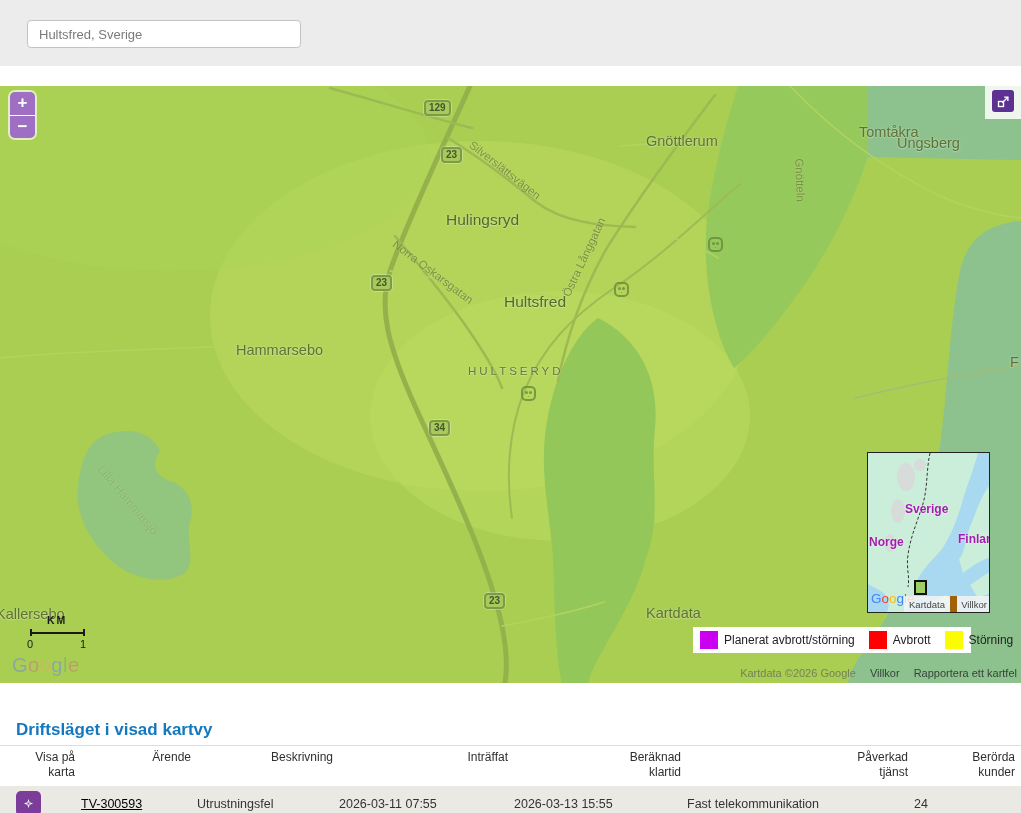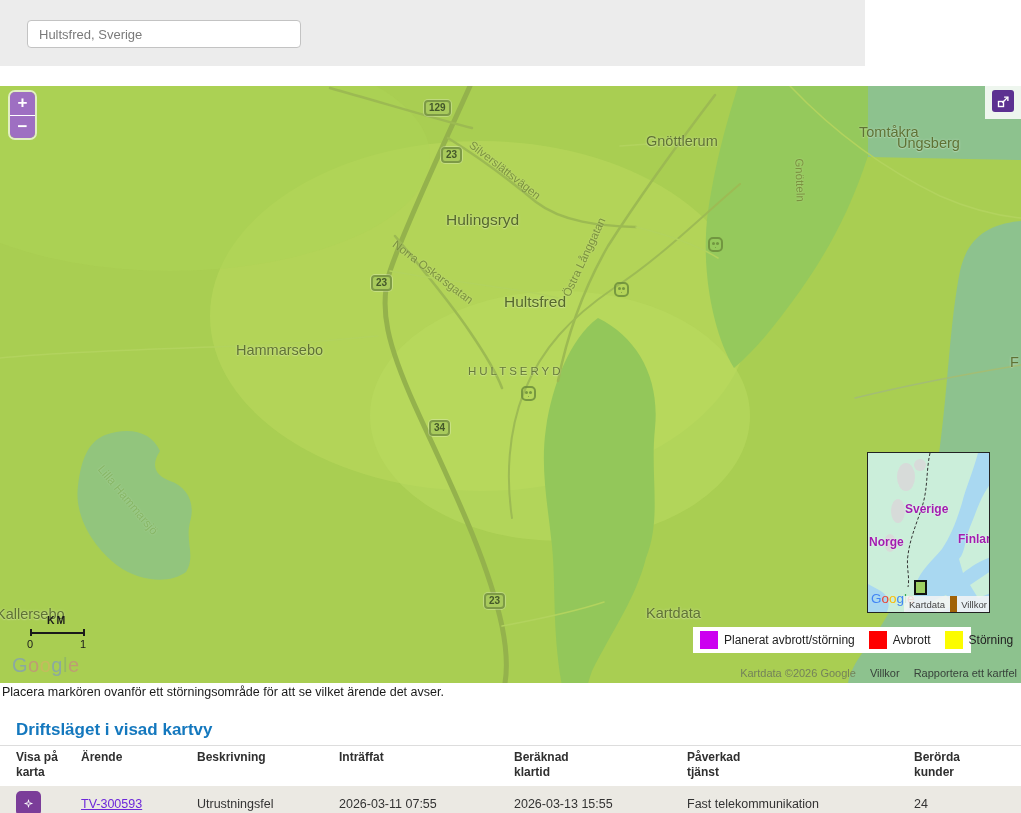--- a/index.html
+++ b/index.html
@@ -1,21 +1,21 @@
 <!DOCTYPE html>
 <html><head>
 <meta charset="utf-8">
 <style>
   * { box-sizing: border-box; }
   html,body { margin:0; padding:0; background:#fff; }
   body { font-family:"Liberation Sans", sans-serif; width:1021px; }
   .page { position:relative; width:1021px; height:813px; overflow:hidden; background:#fff; }
 
   
-  .topbar { position:absolute; left:0; top:0; width:865px; height:66px; background:#ececec; }
+  .topbar { position:absolute; left:0; top:0; width:1021px; height:66px; background:#ececec; }
   .search-input { position:absolute; left:27px; top:20px; width:274px; height:28px;
     border:1px solid #c3c3c3; border-radius:4px; background:#fff; color:#7a7a7a;
     font-size:13px; padding:0 11px; font-family:"Liberation Sans", sans-serif; outline:none; }
 
   
   .map { position:absolute; left:0; top:86px; width:1021px; height:597px; overflow:hidden; background:#a9ce52; }
   .terrain { position:absolute; left:0; top:0; }
 
   .t-label { position:absolute; font-size:14.5px; color:#5f7234; white-space:nowrap;
     text-shadow:0 0 3px rgba(255,255,255,.35), 0 1px 1px rgba(255,255,255,.25); }
@@ -79,30 +79,30 @@
   .inset .iglogo { position:absolute; left:3px; top:138px; font-size:13.5px; font-weight:500; }
   .iglogo span:nth-child(1){color:#4285F4;} .iglogo span:nth-child(2){color:#EA4335;}
   .iglogo span:nth-child(3){color:#FBBC05;} .iglogo span:nth-child(4){color:#4285F4;}
   .iglogo span:nth-child(5){color:#34A853;} .iglogo span:nth-child(6){color:#EA4335;}
 
   
   .caption { position:absolute; left:2px; top:685px; font-size:12.5px; color:#1a1a1a; }
   .section-title { position:absolute; left:16px; top:720px; font-size:17px; font-weight:bold; color:#1478be; margin:0; }
 
   table.grid { position:absolute; left:0; top:745px; width:1021px; border-collapse:collapse; table-layout:fixed; }
-  table.grid th { text-align:left; vertical-align:top; font-size:12px; font-weight:bold; color:#2f2f2f;
+  table.grid th { text-align:right; vertical-align:top; font-size:12px; font-weight:normal; color:#2f2f2f;
     padding:4px 6px 6px 0; line-height:1.25; border-top:1px solid #ddd; }
   table.grid td { background:#ebe9e3; font-size:12.5px; color:#333; padding:4px 6px 4px 0; height:35px; vertical-align:middle; }
   .pad-first { padding-left:16px !important; }
   .hwrap48 { display:inline-block; max-width:48px; }
   .hwrap70 { display:inline-block; max-width:70px; }
   .hwrap55 { display:inline-block; max-width:55px; }
   .row-btn { width:25px; height:25px; background:#7b3d99; border:none; border-radius:5px;
     display:flex; align-items:center; justify-content:center; cursor:pointer; }
-  .case-link { color:#6d28d9; text-decoration:underline; cursor:pointer; font-size:12.5px; }
+  .case-link { color:#000000; text-decoration:underline; cursor:pointer; font-size:12.5px; }
 </style>
 </head>
 <body>
 
 <div class="page">
 
   <div class="topbar">
     <input class="search-input" value="Hultsfred, Sverige" style="">
   </div>
 
@@ -240,21 +240,20 @@
       <span class="ilabel" style="left:90px; top:79px;">Finland</span>
       <div class="marker"></div>
       <div class="iglogo">
         <span>G</span><span>o</span><span>o</span><span>g</span><span>l</span><span>e</span>
       </div>
       <span class="ibox" style="left:36px; width:53px; border-right:7px solid #a16207;">Kartdata</span>
       <span class="ibox" style="left:89px; width:34px;">Villkor</span>
     </div>
   </div>
 
-  <div class="caption">Placera markören ovanför ett störningsområde för att se vilket ärende det avser.</div>
 
   <h2 class="section-title">Driftsläget i visad kartvy</h2>
 
   <table class="grid">
     <colgroup>
       <col style="width:81px">
         <col style="width:116px">
         <col style="width:142px">
         <col style="width:175px">
       <col style="width:173px">

